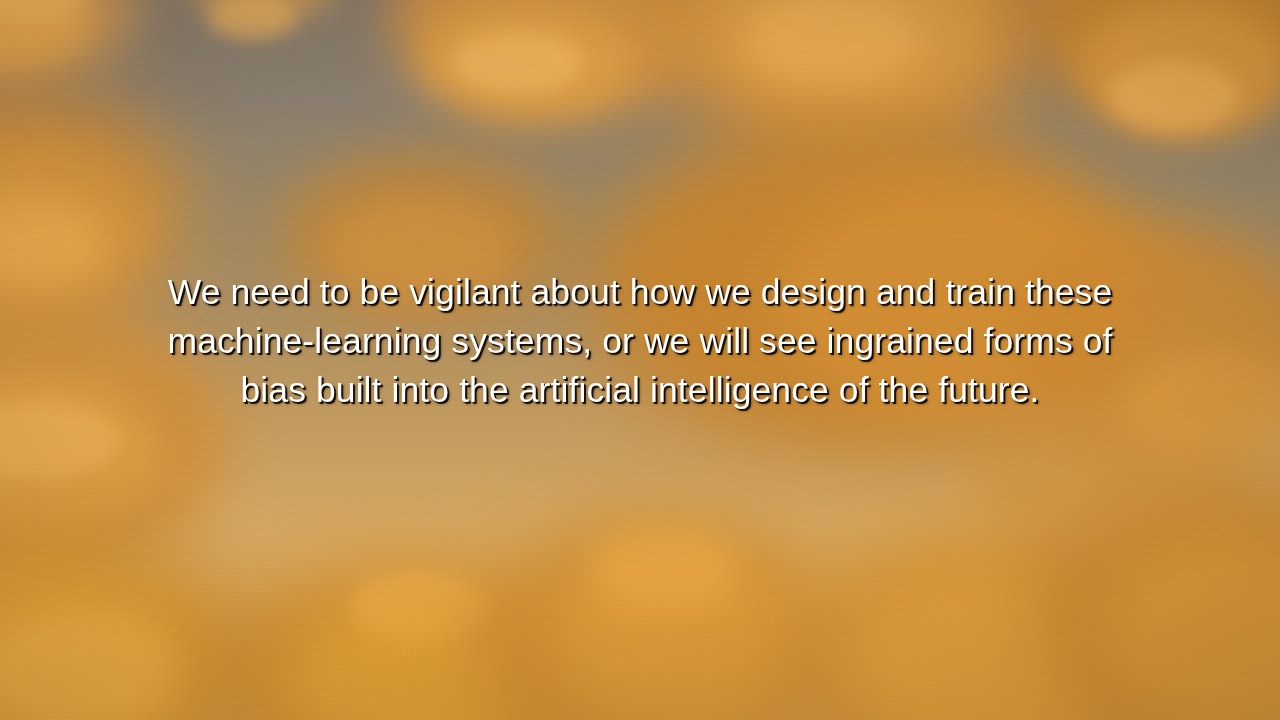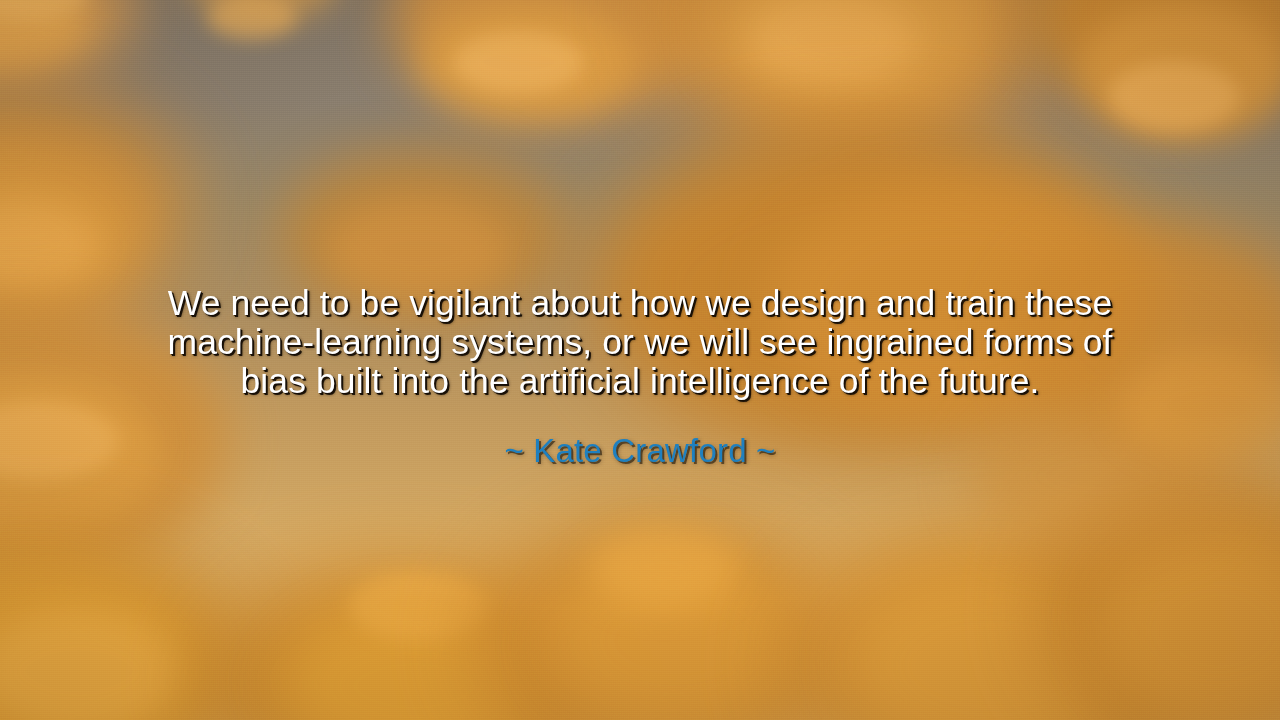--- a/index.html
+++ b/index.html
@@ -79,24 +79,24 @@
   .quote-block {
     position: absolute;
     left: 0;
     right: 0;
     top: 268px;
     text-align: center;
     padding: 0 52px;
     box-sizing: border-box;
   }
   .quote-text {
-    margin: 16px;
+    margin: 0;
     color: #ffffff;
     font-size: 35.5px;
-    line-height: 39px;
+    line-height: 49px;
     font-weight: 400;
     letter-spacing: .1px;
     text-shadow:
        2px 2px 0   rgba(20,12,4,.92),
        2px 2px 3px rgba(20,12,4,.55),
        1px 1px 0   rgba(20,12,4,.70);
     white-space: pre-line;
   }
   .attribution {
     margin: 30px 0 0 0;
@@ -172,16 +172,15 @@
     <div class="cl" style="left:1170px; top:380px;  width:180px; height:110px; background:#dc9a3f; opacity:.55;"></div>
   </div>
 
   <div class="vignette"></div>
   <div class="grain"></div>
 
   <div class="quote-block">
     <p class="quote-text">We need to be vigilant about how we design and train these
 machine-learning systems, or we will see ingrained forms of
 bias built into the artificial intelligence of the future.</p>
-    <p class="attribution">~ Kate Crawford ~</p>
   </div>
 
 </div>
 
 </body></html>

